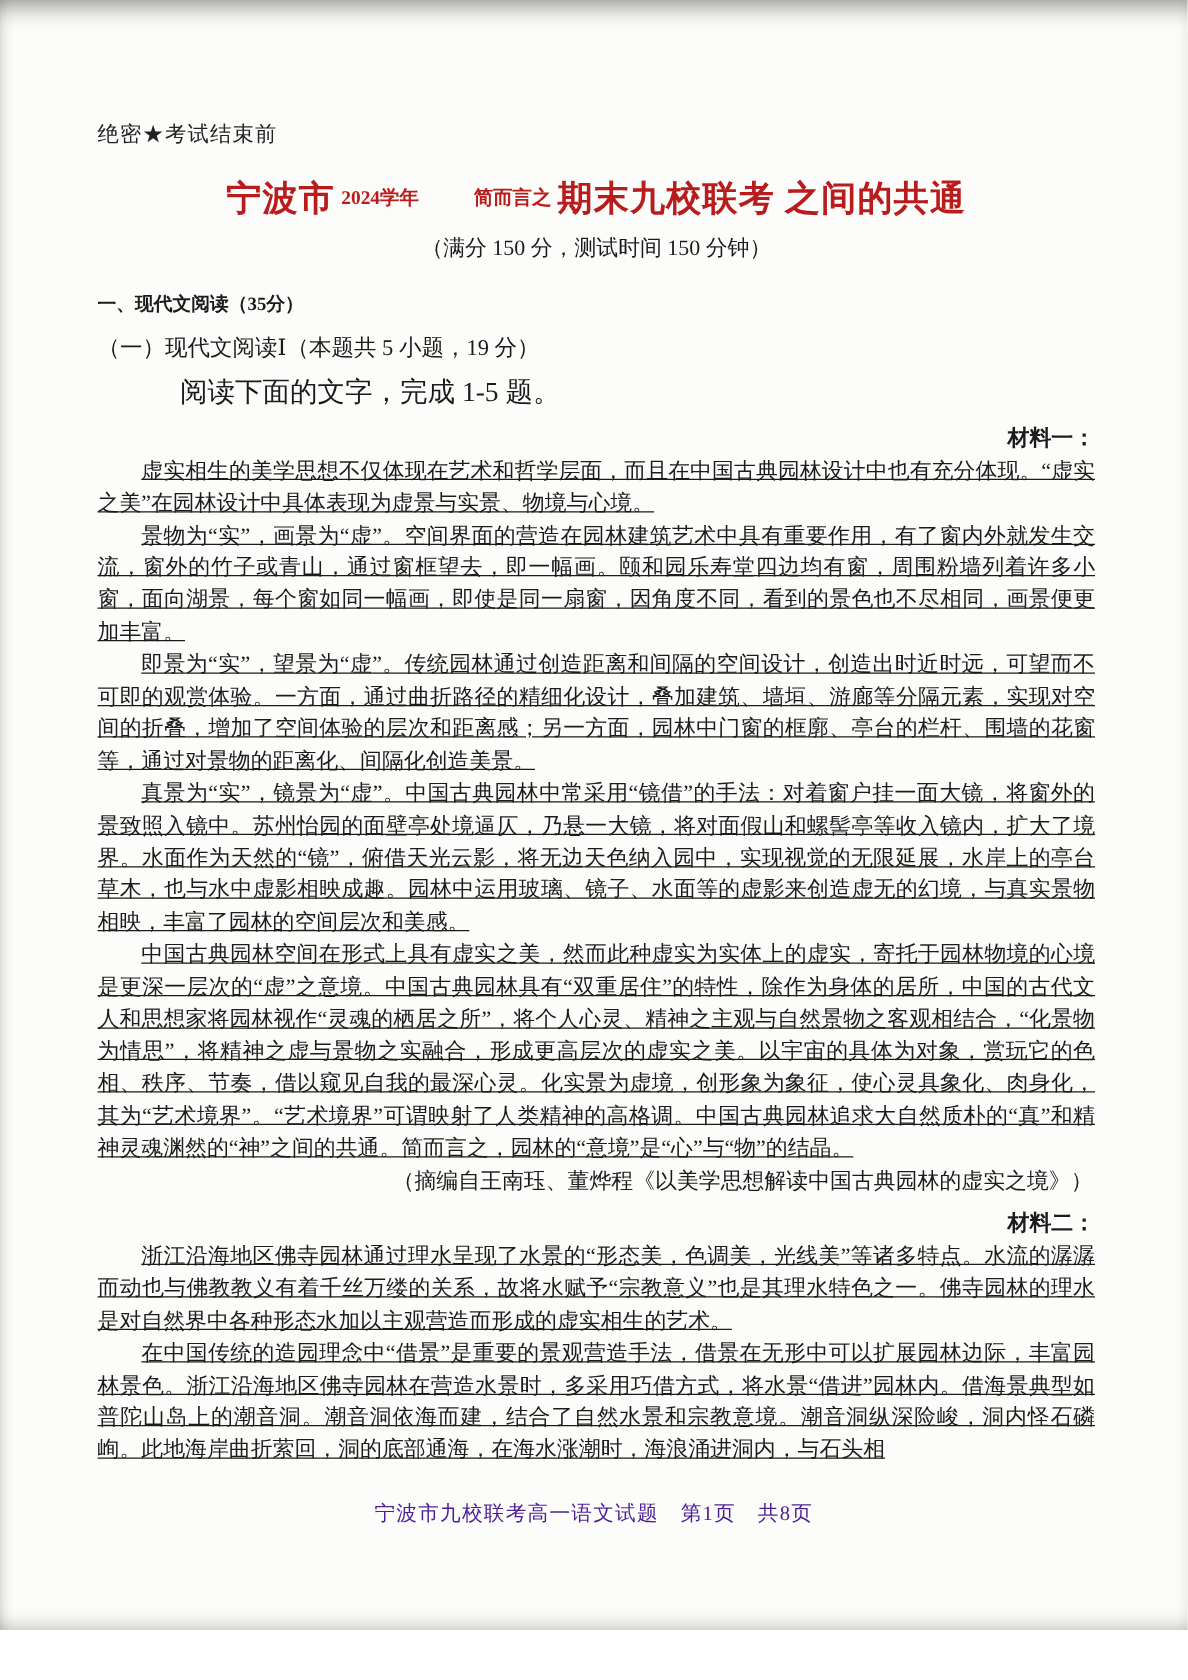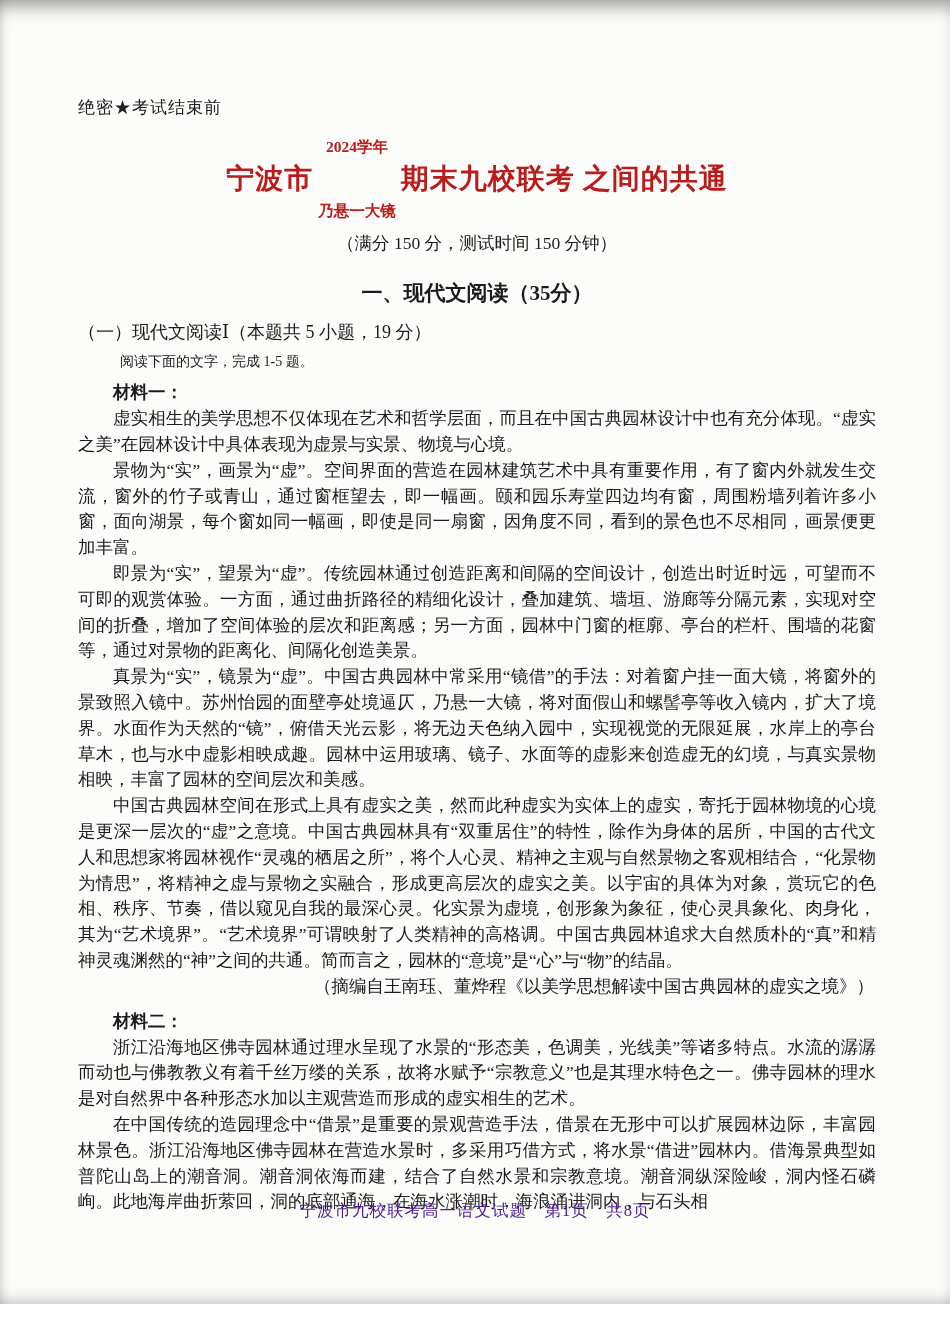--- a/index.html
+++ b/index.html
@@ -20,55 +20,55 @@
   .content { padding:96px 74px 0 78px; }
   .classification {
     font-size:17px; letter-spacing:1px; color:#222;
   }
   .title {
     text-align:center; margin-top:20px; font-weight:bold; color:#b91c1c;
     white-space:nowrap;
   }
   .t-big { font-size:28px; letter-spacing:1px; }
   .t-stack {
-    display:inline-flex; flex-direction:column; align-items:center;
+    display:inline-flex; flex-direction:row; align-items:center;
     vertical-align:middle; font-size:15.5px; line-height:1.3;
     margin:0 5px; position:relative; top:-2px; font-weight:bold;gap:44px;
   }
   .subtitle { text-align:center; font-size:17.5px; margin-top:8px; }
-  .sec-heading { font-weight:bold; font-size:21px; margin-top:24px;text-align:center; }
+  .sec-heading { font-weight:bold; font-size:15px; margin-top:24px; }
   .part-heading { font-size:18px; margin-top:13px; }
-  .instruction { font-size:14px; margin-top:9px; text-indent:3em; }
-  .mat-label { font-weight:bold; font-size:17.5px; margin-top:9px; text-indent:2em; }
+  .instruction { font-size:22px; margin-top:9px; text-indent:3em; }
+  .mat-label { font-weight:bold; font-size:17.5px; margin-top:9px; text-indent:2em;text-align:right; }
   .paras p {
     font-size:17.5px; line-height:25.8px;
     text-align:justify; text-indent:2em; color:#1b1b1b;
   }
-  .paras { margin-top:2px; }
+  .paras { margin-top:2px;text-decoration:underline; }
   .attribution {
     font-size:17.5px; line-height:25.8px; text-align:right;
     padding-right:2px;
   }
   .footer {
     position:absolute; left:0; right:0; bottom:82px;
     text-align:center; font-size:16.5px; color:#4c1d95; letter-spacing:1px;
   }
 </style>
 </head>
 <body>
 
 <div class="page">
   <div class="content">
 
     <div class="classification">绝密★考试结束前</div>
 
     <h1 class="title">
       <span class="t-big">宁波市</span><span class="t-stack">
           <span>2024学年</span>
-          <span>乃悬一大镜</span>
+          <span>简而言之</span>
         </span><span class="t-big">期末九校联考 之间的共通</span>
     </h1>
 
     <div class="subtitle">（满分 150 分，测试时间 150 分钟）</div>
 
     <div class="sec-heading">一、现代文阅读（35分）</div>
 
     <div class="part-heading">（一）现代文阅读Ⅰ（本题共 5 小题，19 分）</div>
 
     <div class="instruction">阅读下面的文字，完成 1-5 题。</div>

